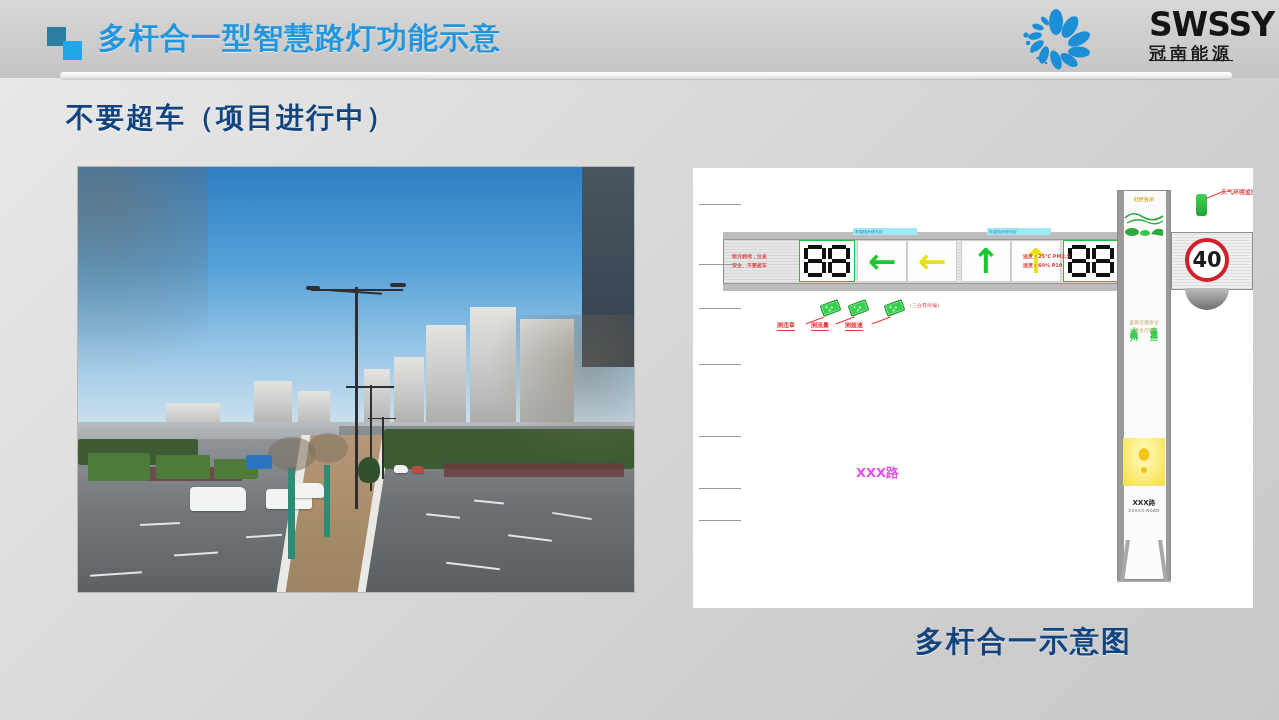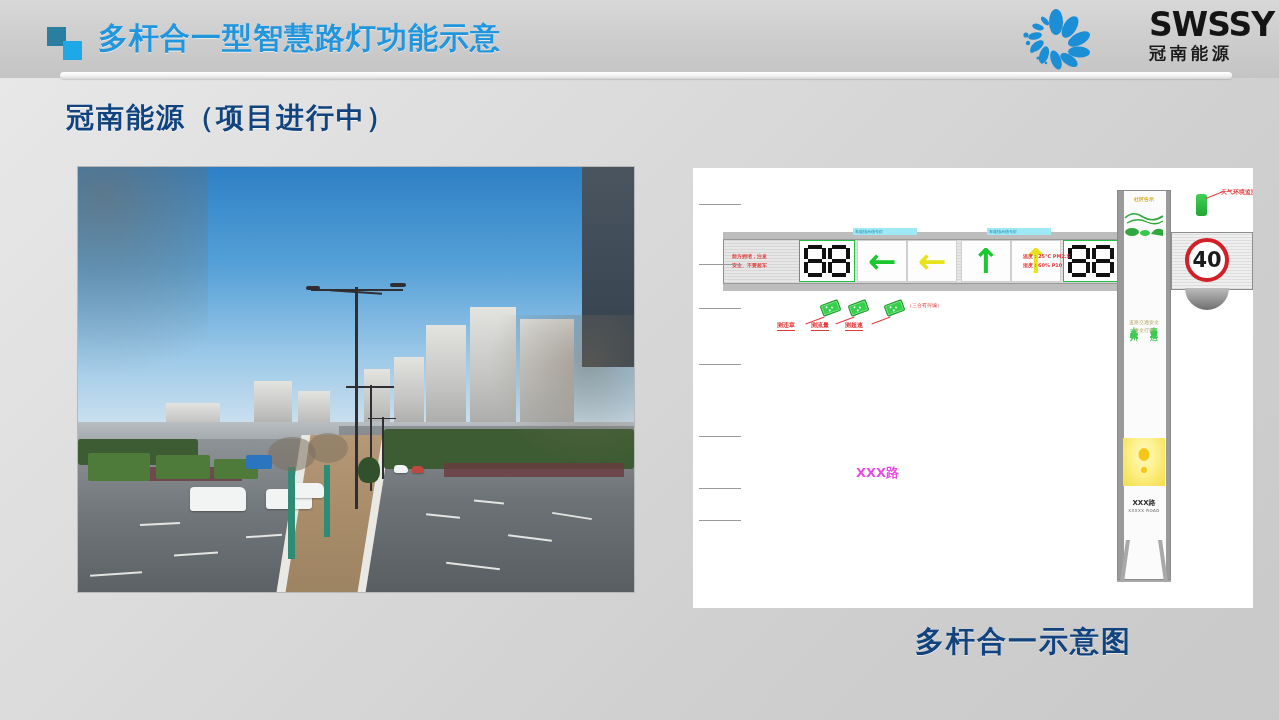--- a/index.html
+++ b/index.html
@@ -33,21 +33,21 @@
   
   .logo{position:absolute;right:24px;top:6px;width:242px;height:66px;}
   .logo-mark{position:absolute;left:0;top:2px;width:86px;height:62px;}
   .logo-text{position:absolute;left:92px;top:2px;margin-left:44px;}
   .logo-swssy{
     font-size:33px;font-weight:bold;color:#141414;letter-spacing:-1px;
     font-family:"DejaVu Sans","Liberation Sans",sans-serif;line-height:34px;
   }
   .logo-cn{
     font-size:17px;font-weight:bold;color:#1a1a1a;letter-spacing:4px;
-    font-family:"DejaVu Sans","Liberation Sans",sans-serif;line-height:22px;
+    font-family:"DejaVu Sans","Liberation Sans",sans-serif;line-height:22px;text-decoration:underline;
   }
 
   
   .subtitle{
     position:absolute;left:66px;top:99px;
     font-size:28px;font-weight:bold;color:#11447e;letter-spacing:2px;
     font-family:"DejaVu Sans","Liberation Sans",sans-serif;
     text-shadow:0 1px 0 rgba(255,255,255,.6);
   }
 
@@ -230,21 +230,21 @@
     </svg>
     <div class="logo-text">
       <div class="logo-swssy">SWSSY</div>
       <div class="logo-cn">冠南能源</div>
     </div>
   </div>
 
   <div class="hdr-divider"></div>
 </div>
 
-<div class="subtitle">冠南能源（项目进行中）</div>
+<div class="subtitle">不要超车（项目进行中）</div>
 
 <div class="photo">
   <div class="ph-sky"></div>
 
   <div class="ph-dark-bldg" style="right:0;top:0;width:52px;height:200px;"></div>
   <div class="ph-bldg" style="right:60px;top:152px;width:54px;height:110px;"></div>
   <div class="ph-bldg" style="right:118px;top:140px;width:46px;height:122px;"></div>
   <div class="ph-bldg" style="right:168px;top:158px;width:40px;height:104px;"></div>
   <div class="ph-bldg" style="right:210px;top:190px;width:30px;height:72px;"></div>
   <div class="ph-bldg" style="right:244px;top:202px;width:26px;height:62px;"></div>

